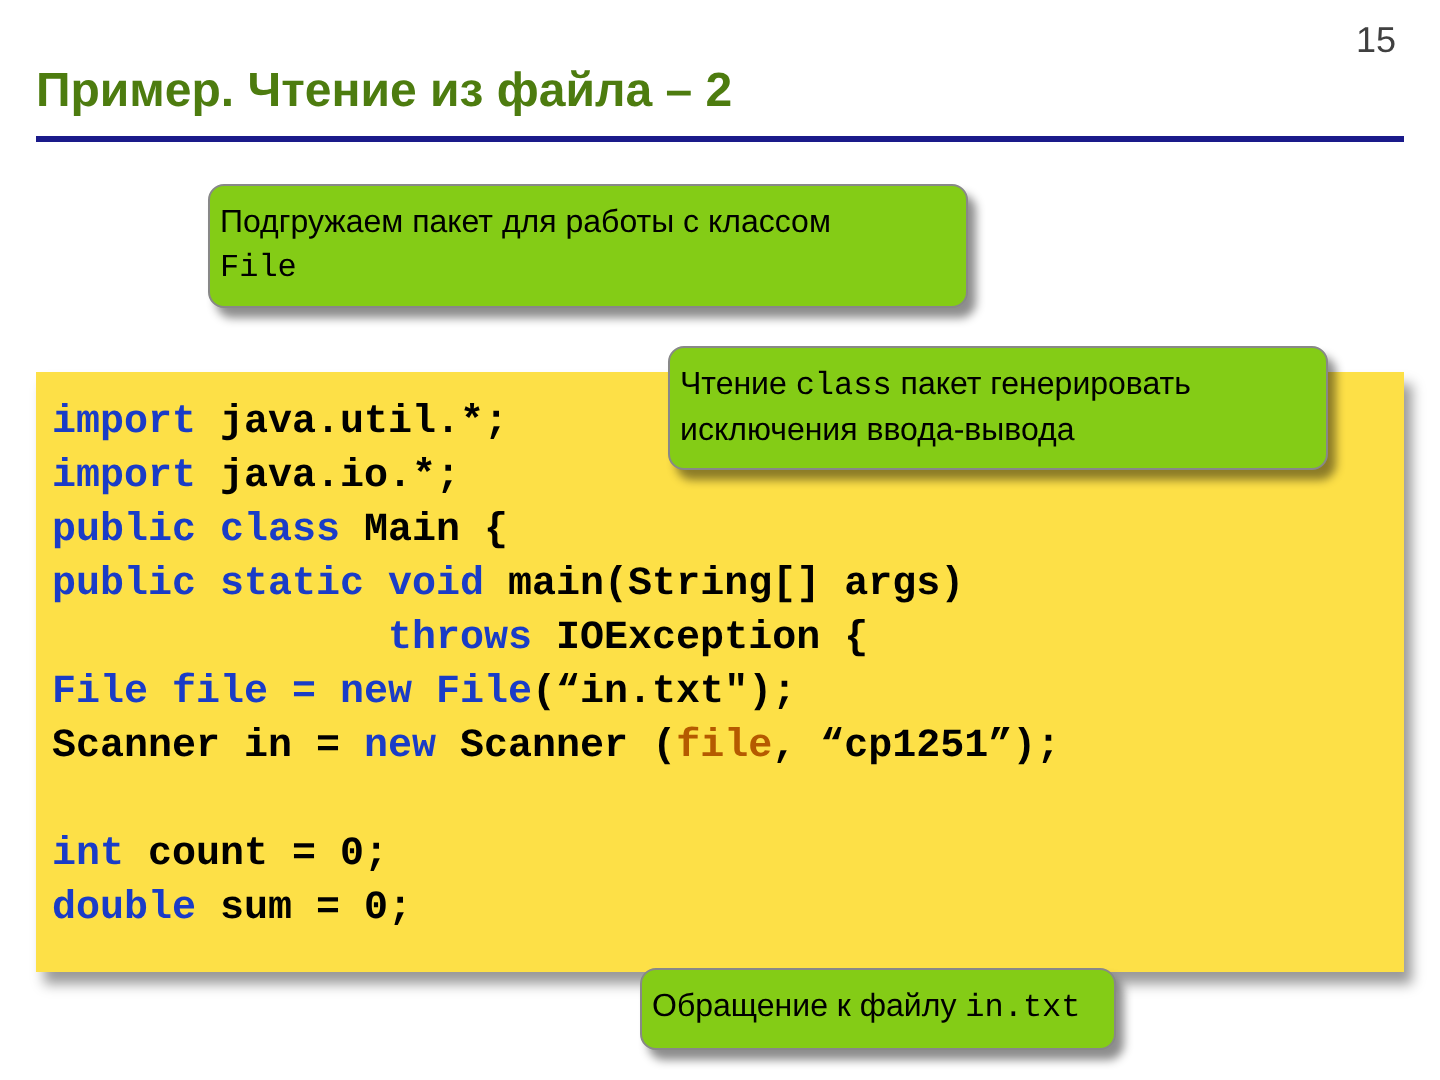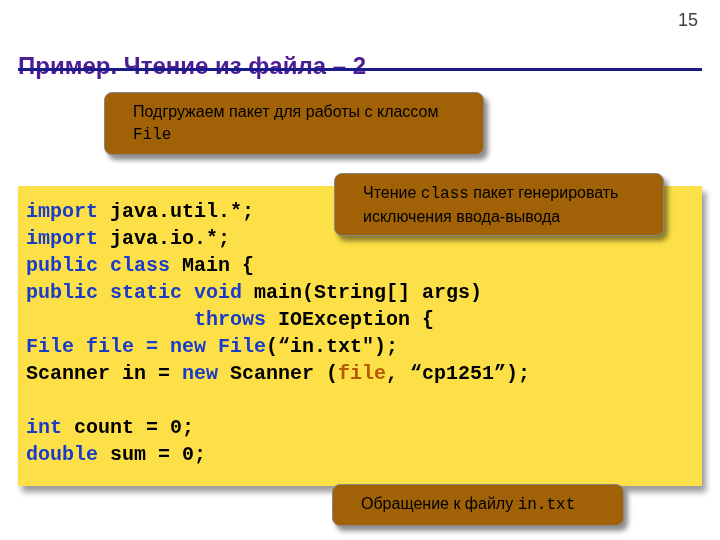--- a/index.html
+++ b/index.html
@@ -17,56 +17,55 @@
       right: 22px;
       font-size: 18px;
       color: #404040;
     }
     .title {
       position: absolute;
       top: 32px;
       left: 18px;
       font-size: 24px;
       font-weight: bold;
-      color: #4c1d95;
-      margin-top: 20px;
+      color: #4d7c0f;
     }
     .title-underline {
       position: absolute;
       top: 68px;
       left: 18px;
       right: 18px;
       height: 3px;
       background: #1a1a8a;
     }
     .callout {
       position: absolute;
-      background: #a16207;
+      background: #84cc16;
       border: 1px solid #888;
       border-radius: 8px;
-      padding: 8px 28px;
+      padding: 8px 5px;
       font-size: 16px;
       color: #000;
       box-shadow: 4px 5px 5px rgba(0,0,0,0.45);
       line-height: 1.35;
     }
     .callout-top {
       top: 92px;
       left: 104px;
       width: 380px;
     }
     .callout-mid {
       top: 173px;
       left: 334px;
       width: 330px;
     }
     .callout-bottom {
       top: 484px;
-      left: 332px;
-      width: 292px;
+      left: 320px;
+      width: 238px;
     }
     .code-mono { font-family: "Courier New", monospace; }
     .code-block {
       position: absolute;
       top: 186px;
       left: 18px;
       right: 18px;
       height: 300px;
       background: #fde047;
       box-shadow: 4px 6px 6px rgba(0,0,0,0.4);

